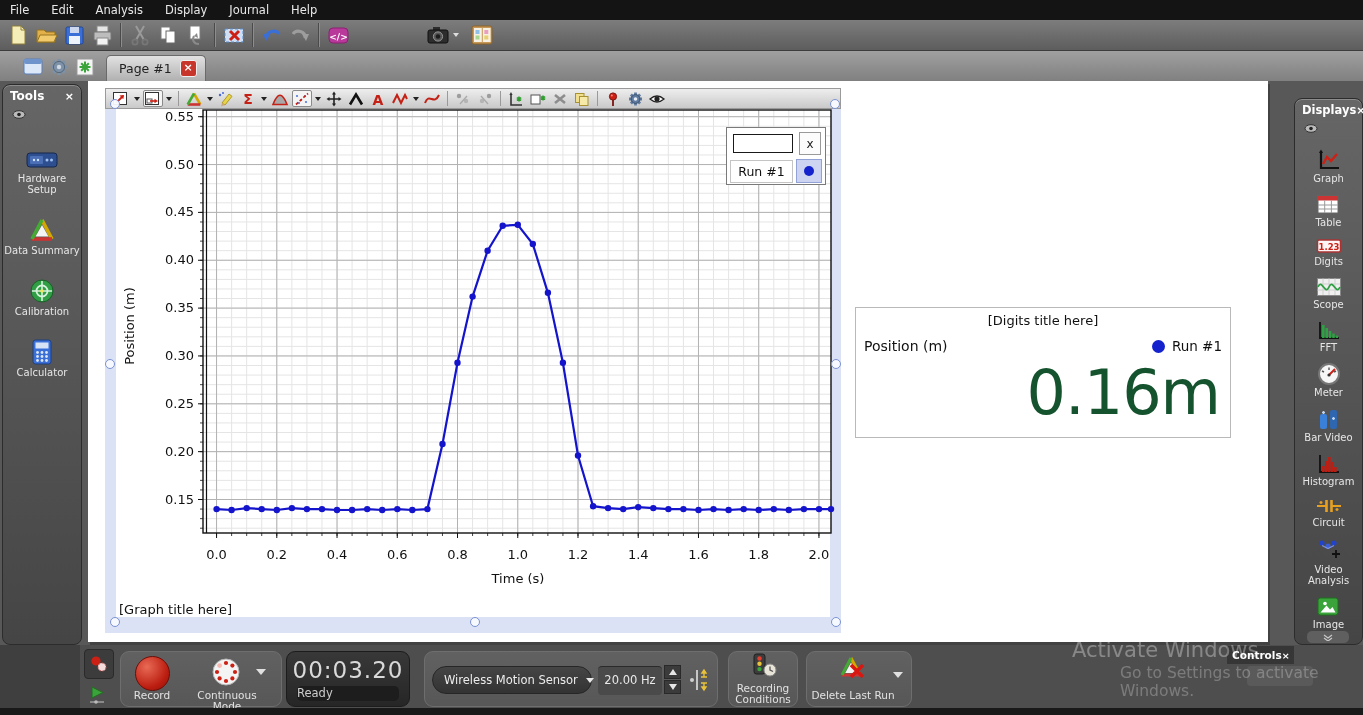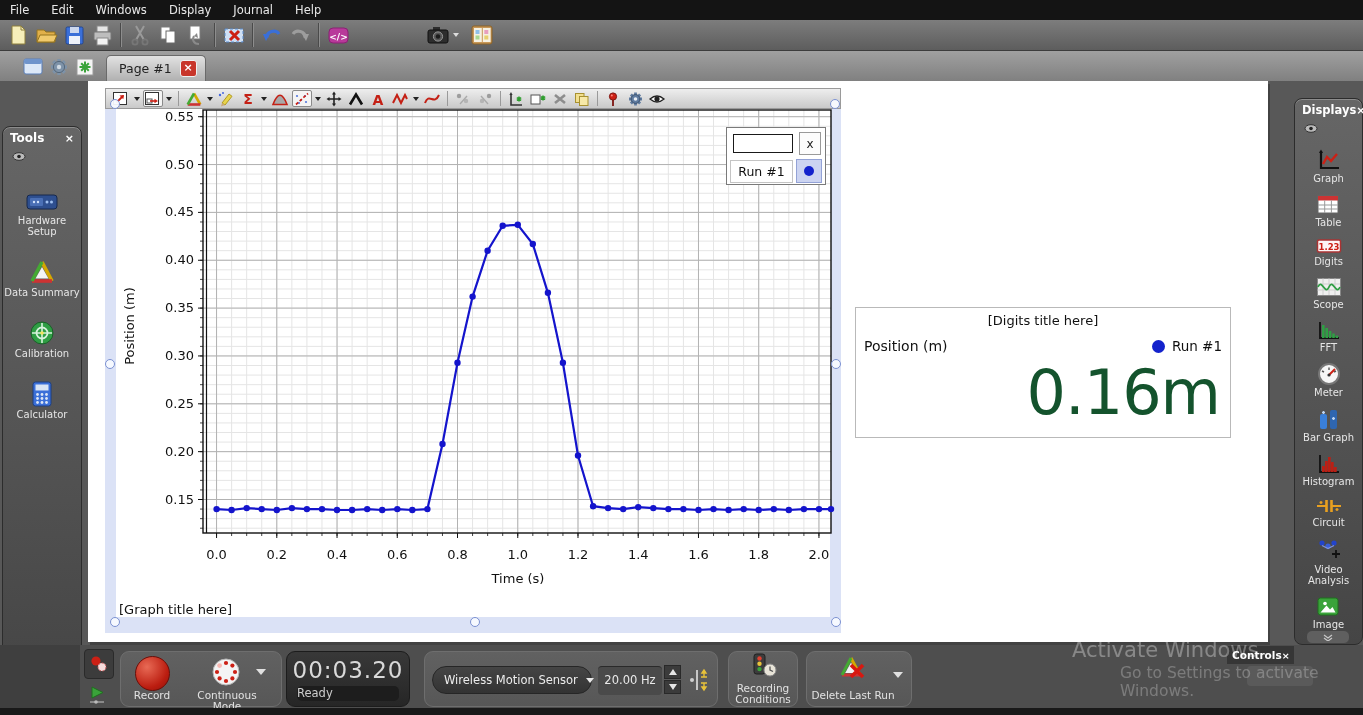--- a/index.html
+++ b/index.html
@@ -77,21 +77,21 @@
   .chev{left:1306px;top:630px;width:42px;height:12px;background:#5f5f5f;border:1px solid #454545;border-radius:6px;display:flex;align-items:center;justify-content:center;}
 </style>
 </head>
 <body>
 
 <div id="app">
 
   <div class="abs menubar">
     <span>File</span>
     <span>Edit</span>
-    <span>Windows</span>
+    <span>Analysis</span>
     <span>Display</span>
     <span>Journal</span>
     <span>Help</span>
   </div>
 
   <div class="abs toolbar">
     <span class="tbtn">
         <svg width="24" height="24">
           <path d="M6 3 H15 L19 7 V21 H6 Z" fill="#f6eeb9" stroke="#8d7f3c"></path>
           <path d="M15 3 V7 H19" fill="none" stroke="#8d7f3c"></path>
@@ -679,21 +679,21 @@
   <div class="abs digits">
     <div class="dig-title">[Digits title here]</div>
     <div class="dig-meas">Position (m)</div>
     <div class="dig-run">
         <i></i>
         <span>Run #1</span>
       </div>
     <div class="dig-val"><span>0.16</span><span>m</span></div>
   </div>
 
-  <div class="abs panel" style="left:2px;top:84px;width:78px;height:559px;margin-top:42px;">
+  <div class="abs panel" style="left:2px;top:84px;width:78px;height:559px;">
     <div class="phead">
       <span class="t">Tools</span>
       <span class="x">×</span>
     </div>
     <div class="peye"><svg width="14" height="9">
           <ellipse cx="7" cy="4.5" rx="6" ry="3.8" fill="#bbb" stroke="#333"></ellipse>
           <circle cx="7" cy="4.5" r="1.8" fill="#222"></circle>
         </svg></div>
     <div class="pitems" style="margin-top:24px;gap:22px;">
       <div class="pitem">
@@ -808,21 +808,21 @@
             <circle cx="13" cy="12" r="1.6" fill="#333"></circle>
           </svg>
         <span class="lab">Meter</span>
       </div>
       <div class="pitem">
         <svg width="24" height="22">
             <rect x="4" y="6" width="7" height="15" rx="2" fill="#3a7fd8"></rect>
             <rect x="14" y="2" width="7" height="19" rx="2" fill="#2f66b0"></rect>
             <path d="M7.5 3 V6 M6 4.5 H9 M17.5 9 V12 M16 10.5 H19" stroke="#bcd4f2" stroke-width="1.3"></path>
           </svg>
-        <span class="lab">Bar Graph</span>
+        <span class="lab">Bar Video</span>
       </div>
       <div class="pitem">
         <svg width="24" height="21">
             <path d="M3 2 V19 H22" fill="none" stroke="#111" stroke-width="1.8"></path>
             <g fill="#bb1f14">
               <rect x="5" y="13" width="2.7" height="6"></rect>
               <rect x="8" y="8" width="2.7" height="11"></rect>
               <rect x="11" y="4" width="2.7" height="15"></rect>
               <rect x="14" y="9" width="2.7" height="10"></rect>
               <rect x="17" y="14" width="2.7" height="5"></rect>

